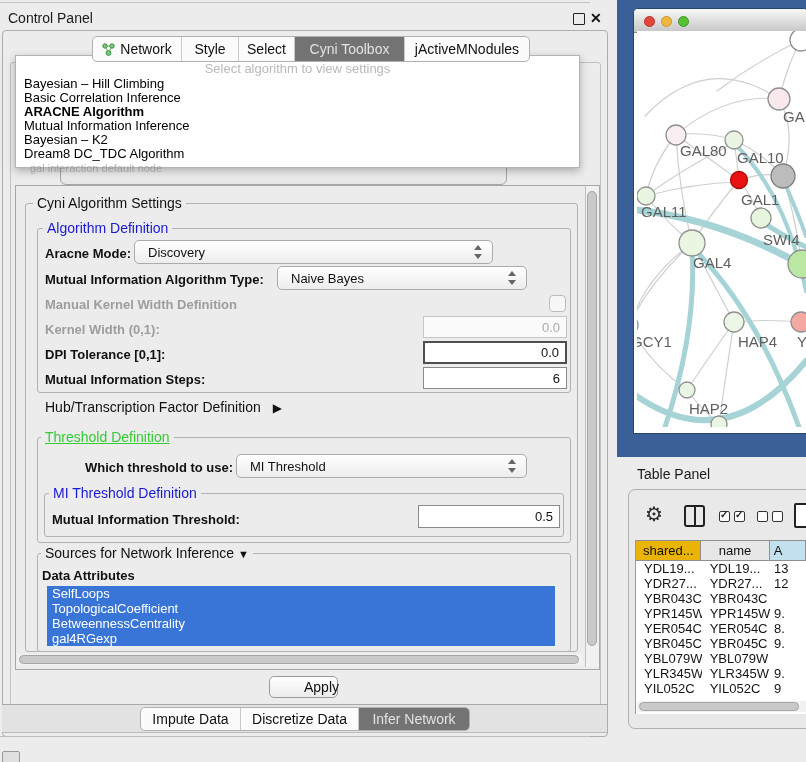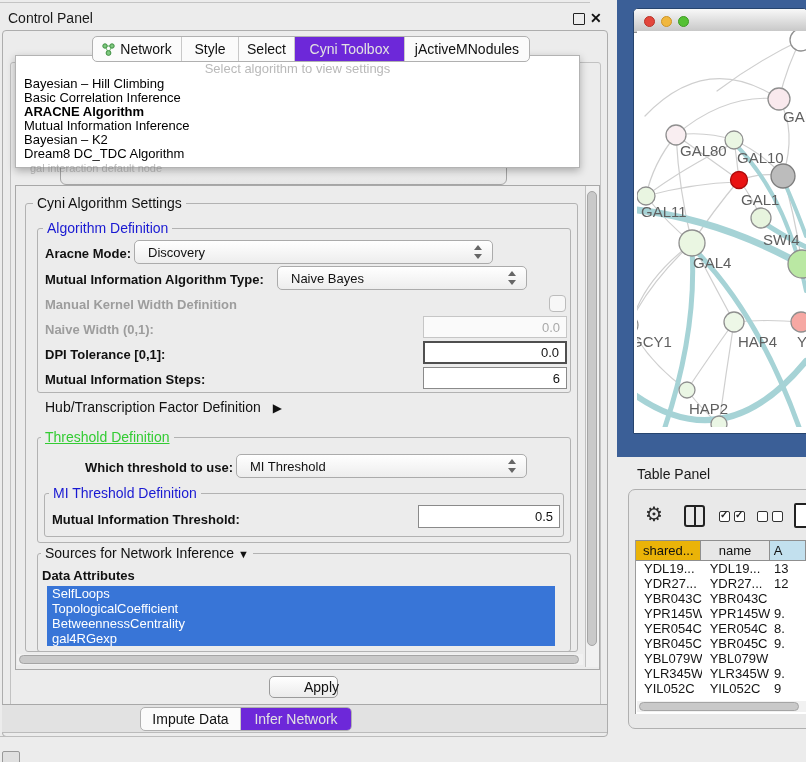--- a/index.html
+++ b/index.html
@@ -20,21 +20,21 @@
   .updown{position:absolute;right:10px;top:50%;margin-top:-7px;width:8px;height:14px;}
   .updown:before{content:"";position:absolute;left:0;top:0;border-left:4px solid transparent;border-right:4px solid transparent;border-bottom:5px solid #666;}
   .updown:after{content:"";position:absolute;left:0;bottom:0;border-left:4px solid transparent;border-right:4px solid transparent;border-top:5px solid #666;}
   .field{position:absolute;background:#fff;border:1px solid #8a8a8a;font-size:13px;color:#111;display:flex;align-items:center;justify-content:flex-end;padding-right:6px;box-sizing:border-box;}
   .field-dis{background:#fafafa;border:1px solid #c6c6c6;color:#a9a9a9;}
   .field-focus{border:2px solid #4f4f4f;}
   
   .tabgroup{position:absolute;display:flex;border:1px solid #b0b0b0;border-radius:5px;overflow:hidden;background:#fbfbfb;}
   .tabseg{display:flex;align-items:center;justify-content:center;font-size:14px;color:#111;border-right:1px solid #c9c9c9;box-sizing:border-box;gap:5px;}
   .tabseg:last-child{border-right:none;}
-  .tabseg.sel{background:#6d28d9;color:#e2e2e2;}
+  .tabseg.sel{background:#737373;color:#e2e2e2;}
   
   .popup{position:absolute;left:15px;top:55px;width:563px;height:111px;background:#fff;border:1px solid #b3b3b3;box-shadow:0 3px 8px rgba(0,0,0,0.28);z-index:50;}
   .popup .ph{position:absolute;left:0;top:5px;width:100%;text-align:center;font-size:13px;color:#b9b9b9;}
   .popup .item{position:absolute;left:8px;font-size:13px;color:#000;height:14px;line-height:14px;white-space:nowrap;}
   .ghost{position:absolute;font-size:11px;color:rgba(130,130,130,0.55);z-index:55;white-space:nowrap;}
   .combo-behind{position:absolute;left:60px;top:150px;width:445px;height:33px;border:1px solid #a5a5a5;border-radius:6px;background:linear-gradient(#ffffff,#e6e6e6);z-index:10;}
   
   .attr-list{position:absolute;left:47px;top:586px;width:508px;height:62px;overflow:hidden;}
   .attr-item{height:15px;line-height:15px;background:#3875d7;color:#fff;font-size:13px;padding-left:5px;}
   
@@ -133,21 +133,21 @@
 
   <div class="lbl" style="left:45px;top:272px;">Mutual Information Algorithm Type:</div>
   <div class="combo" style="left:277px;top:266px;width:250px;height:24px;">
     <span>Naive Bayes</span>
     <span class="updown"></span>
   </div>
 
   <div class="lbl lbl-dis" style="left:45px;top:297px;">Manual Kernel Width Definition</div>
   <div class="abs" style="left:549px;top:295px;width:15px;height:15px;border:1px solid #bcbcbc;border-radius:4px;background:#f7f7f7;"></div>
 
-  <div class="lbl lbl-dis" style="left:45px;top:322px;">Naive Width (0,1):</div>
+  <div class="lbl lbl-dis" style="left:45px;top:322px;">Kernel Width (0,1):</div>
   <div class="field field-dis" style="left:423px;top:316px;width:144px;height:22px;">0.0</div>
 
   <div class="lbl" style="left:45px;top:347px;">DPI Tolerance [0,1]:</div>
   <div class="field field-focus" style="left:423px;top:341px;width:144px;height:23px;">0.0</div>
 
   <div class="lbl" style="left:45px;top:372px;">Mutual Information Steps:</div>
   <div class="field" style="left:423px;top:367px;width:144px;height:22px;">6</div>
 
   <div class="abs" style="left:45px;top:399px;font-size:14px;color:#111;">
     <span>Hub/Transcription Factor Definition</span>
@@ -185,20 +185,23 @@
   <div class="abs" style="left:17px;top:654px;width:566px;height:11px;background:#f1f1f1;">
     <div class="sb-thumb" style="left:2px;top:1px;width:560px;height:9px;"></div>
   </div>
 
   <div class="pushbtn" style="left:269px;top:676px;width:69px;height:22px;padding-left:36px;">Apply</div>
 
   <div class="abs" style="left:2px;top:704px;width:605px;height:29px;background:#e2e2e2;border-top:1px solid #a8a8a8;border-bottom:1px solid #bbb;box-sizing:border-box;"></div>
   <div class="tabgroup" style="left:140px;top:707px;height:22px;">
     <div class="tabseg" style="width:100px;">
         <span>Impute Data</span>
+      </div>
+    <div class="tabseg" style="width:118px;">
+        <span>Discretize Data</span>
       </div>
     <div class="tabseg sel" style="width:110px;">
         <span>Infer Network</span>
       </div>
   </div>
 
   <div class="abs" style="left:0;top:736px;width:590px;height:1px;background:#bdbdbd;"></div>
   <div class="abs" style="left:2px;top:751px;width:16px;height:11px;border:1px solid #999;background:#e0e0e0;border-radius:2px;"></div>
 
   <div class="desktop-blue"></div>

